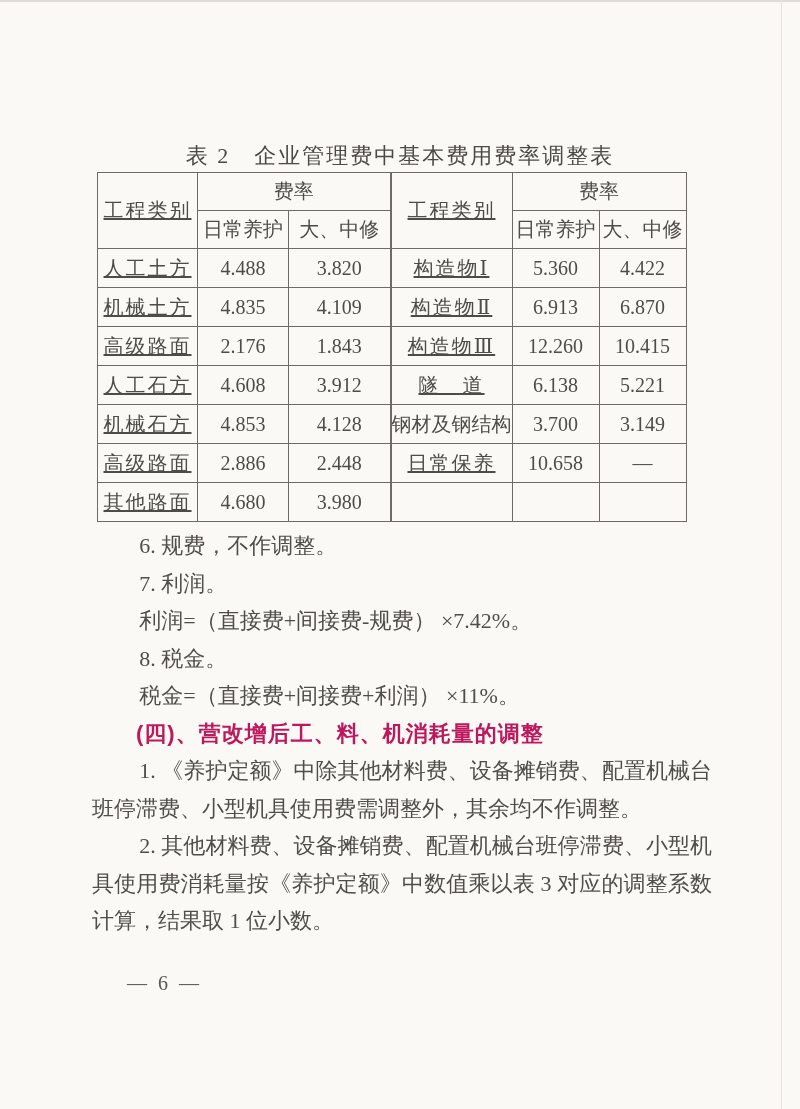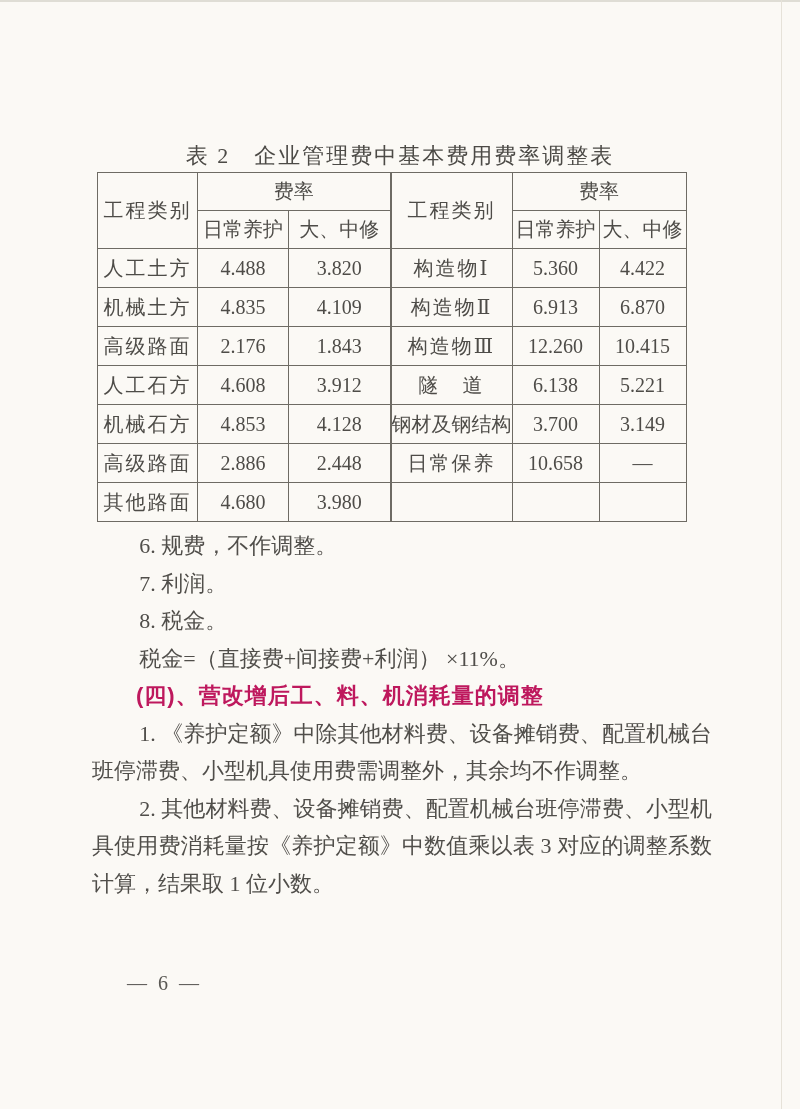--- a/index.html
+++ b/index.html
@@ -51,21 +51,21 @@
     text-align: center;
     vertical-align: middle;
     font-size: 20px;
     color: #4e4c48;
     padding: 0;
     overflow: hidden;
     white-space: nowrap;
   }
   table.rate-table .hrow { height: 38px; }
   table.rate-table .drow { height: 39px; }
-  table.rate-table .cat { letter-spacing: 2px; }
+  table.rate-table .cat { letter-spacing: 2px; text-decoration: underline; }
   table.rate-table .mid { border-left-width: 2.6px; }
   .text-block {
     position: absolute;
     left: 92px;
     top: 527px;
     width: 620px;
     font-size: 22px;
     line-height: 37.5px;
     color: #504e4a;
   }
@@ -177,20 +177,21 @@
     <td class="mid"></td>
     <td></td>
     <td></td>
   </tr>
 </tbody>
   </table>
 
 <div class="text-block">
   <p>6. 规费，不作调整。</p>
   <p>7. 利润。</p>
+  <p>利润=（直接费+间接费-规费） ×7.42%。</p>
   <p>8. 税金。</p>
   <p>税金=（直接费+间接费+利润） ×11%。</p>
   <p class="section-heading">(四)、营改增后工、料、机消耗量的调整</p>
   <p>1. 《养护定额》中除其他材料费、设备摊销费、配置机械台班停滞费、小型机具使用费需调整外，其余均不作调整。</p>
   <p>2. 其他材料费、设备摊销费、配置机械台班停滞费、小型机具使用费消耗量按《养护定额》中数值乘以表 3 对应的调整系数计算，结果取 1 位小数。</p>
 </div>
 
 <div class="page-number">— 6 —</div>
 
 </body></html>

